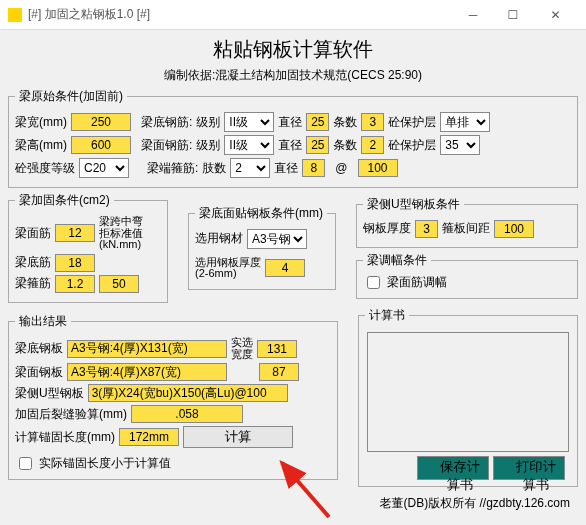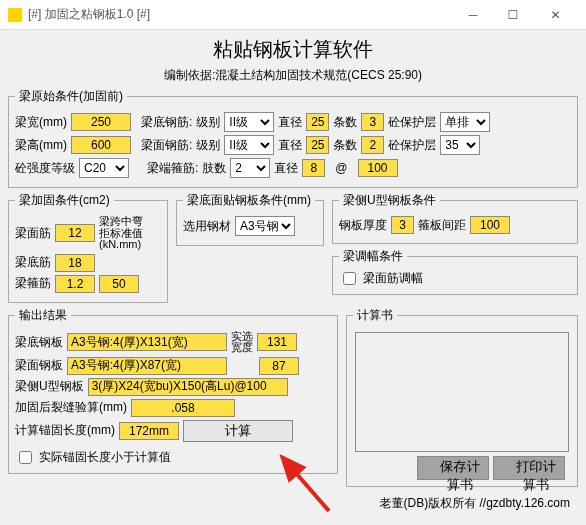--- a/index.html
+++ b/index.html
@@ -55,47 +55,47 @@
     text-align: center;
   }
   select {
     font-family: inherit;
     font-size: 12px;
     height: 20px;
     background: #fff;
     border: 1px solid #888;
   }
   .w40{width:40px}.w50{width:50px}.w60{width:60px}.w35{width:23px}
-  .w100{width:104px}.w150{width:160px}.w180{width:200px}
+  .w100{width:112px}.w150{width:160px}.w180{width:200px}
   .col{display:flex;flex-direction:column;}
   button.calc {
     width:110px;height:22px;border:1px solid #888;background:#e6e6e6;
     cursor:pointer;font-family:inherit;
   }
   button.normal{
-    width:72px;height:24px;border:1px solid #888;background:#a3a3a3;
+    width:72px;height:24px;border:1px solid #888;background:#0f766e;
     font-family:inherit;cursor:pointer;padding-left:20px;
   }
   .checkbox{display:flex;align-items:center;gap:4px}
   .checkbox input{width:13px;height:13px;border:1px solid #888}
   .arrow{
     position:absolute;
     pointer-events:none;
   }
   .bottom-right{
     display:flex;justify-content:flex-end;gap:4px;margin-top:4px;padding-right:6px;
   }
   .footer{
     text-align:right;padding:6px 10px 0;font-size:12px;
   }
   .calcbook-area{
     border:1px solid #888;min-height:120px;margin:4px 2px 2px;background:#f0f0f0;
   }
   .stack-lbl{display:flex;flex-direction:column;font-size:11px;line-height:1.05;}
-  .mid-row{display:flex;gap:4px;align-items:flex-start}
+  .mid-row{display:flex;gap:16px;align-items:center}
 </style>
 </head>
 <body>
 
 <div class="titlebar">
   <div class="icon"></div>
   <div class="title">[#] 加固之粘钢板1.0 [#]</div>
   <div class="winbtn">─</div>
   <div class="winbtn">☐</div>
   <div class="winbtn close">✕</div>
@@ -170,20 +170,27 @@
         <input type="text" class="w40" value="1.2" style="">
         <input type="text" class="w40" value="50" style="">
       </div>
     </fieldset>
 
     <fieldset style="width:148px">
       <legend>梁底面贴钢板条件(mm)</legend>
       <div class="row">
         <span class="lbl">选用钢材</span>
         <select class="w60"><option>A3号钢</option></select>
+      </div>
+      <div class="row" style="margin-top:8px">
+        <span class="stack-lbl">
+          <span>选用钢板厚度</span>
+          <span>(2-6mm)</span>
+        </span>
+        <input type="text" class="w40" value="4" style="">
       </div>
     </fieldset>
 
     <div class="col" style="flex:1">
       <fieldset>
         <legend>梁侧U型钢板条件</legend>
         <div class="row">
           <span class="lbl">钢板厚度</span>
           <input type="text" class="w35" value="3" style="">
           <span class="lbl">箍板间距</span>

